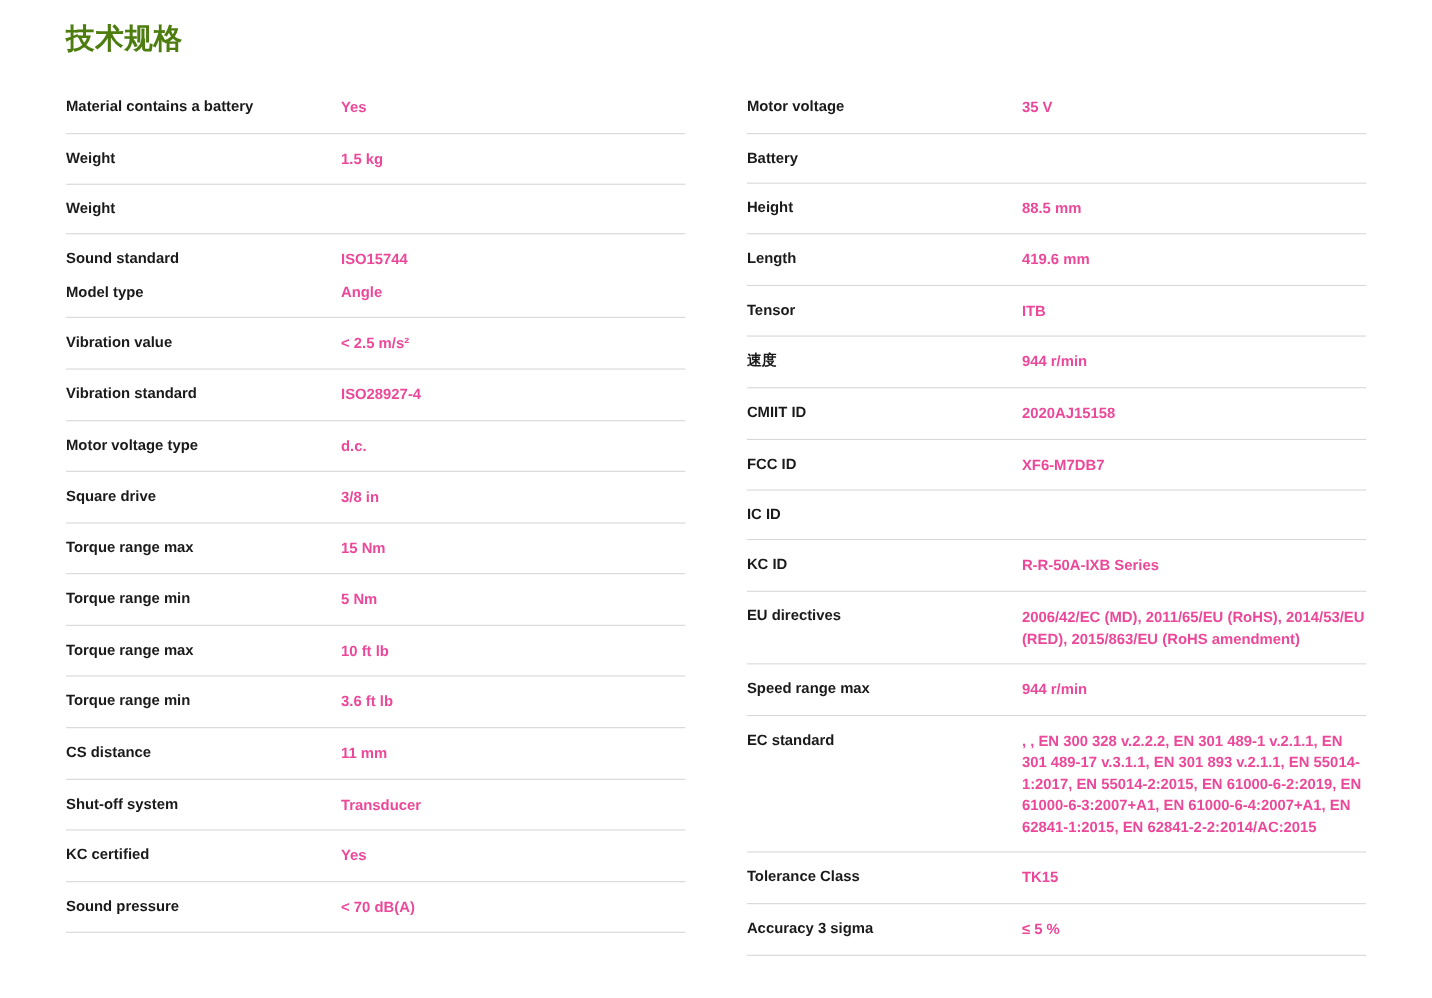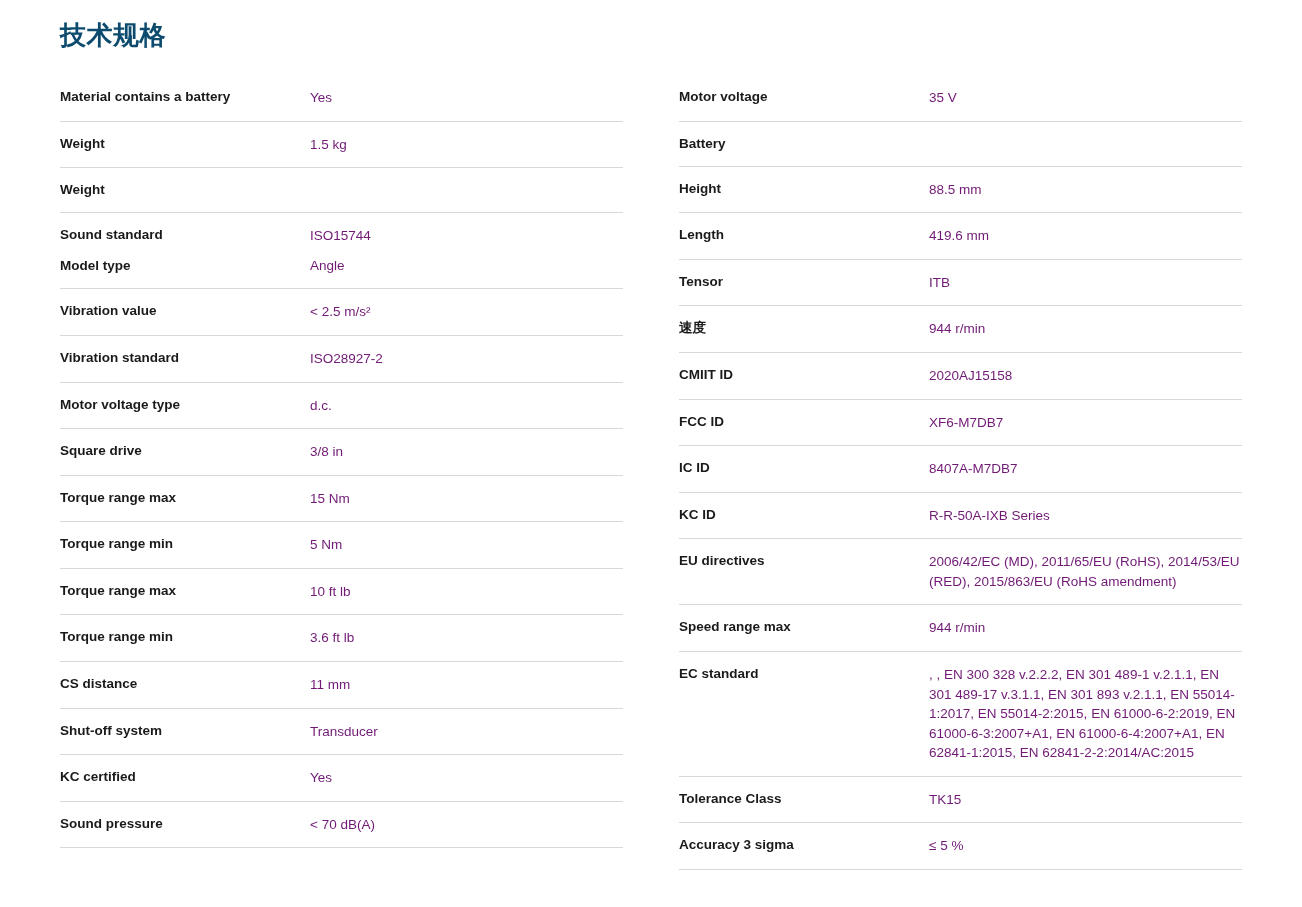--- a/index.html
+++ b/index.html
@@ -19,21 +19,21 @@
     width: 1302px;
     height: 907px;
     box-sizing: border-box;
     padding: 0 60px;
   }
   .spec-title {
     font-size: 26px;
     font-weight: bold;
     letter-spacing: 0.5px;
     margin: 18px 0 22px 0;
-    color: #0c4a6e;
+    color: #4d7c0f;
   }
   .spec-columns {
     display: flex;
     flex-direction: row;
     gap: 56px;
     align-items: flex-start;
   }
   .spec-col {
     flex: 1 1 0;
     min-width: 0;
@@ -59,22 +59,22 @@
     width: 250px;
     flex: 0 0 250px;
     font-size: 13.5px;
     font-weight: bold;
     color: #1a1a1a;
     line-height: 1.35;
   }
   .spec-value {
     flex: 1 1 auto;
     font-size: 13.5px;
-    font-weight: normal;
-    color: #701a75;
+    font-weight: bold;
+    color: #ec4899;
     line-height: 1.45;
     word-wrap: break-word;
   }
 </style>
 </head>
 <body>
 
 <div class="page">
 
   <h1 class="spec-title">技术规格</h1>
@@ -107,21 +107,21 @@
         <div class="spec-value">Angle</div>
       </div>
 
       <div class="spec-row">
         <div class="spec-label">Vibration value</div>
         <div class="spec-value">&lt; 2.5 m/s²</div>
       </div>
 
       <div class="spec-row">
         <div class="spec-label">Vibration standard</div>
-        <div class="spec-value">ISO28927-2</div>
+        <div class="spec-value">ISO28927-4</div>
       </div>
 
       <div class="spec-row">
         <div class="spec-label">Motor voltage type</div>
         <div class="spec-value">d.c.</div>
       </div>
 
       <div class="spec-row">
         <div class="spec-label">Square drive</div>
         <div class="spec-value">3/8 in</div>
@@ -205,21 +205,20 @@
         <div class="spec-value">2020AJ15158</div>
       </div>
 
       <div class="spec-row">
         <div class="spec-label">FCC ID</div>
         <div class="spec-value">XF6-M7DB7</div>
       </div>
 
       <div class="spec-row">
         <div class="spec-label">IC ID</div>
-        <div class="spec-value">8407A-M7DB7</div>
       </div>
 
       <div class="spec-row">
         <div class="spec-label">KC ID</div>
         <div class="spec-value">R-R-50A-IXB Series</div>
       </div>
 
       <div class="spec-row">
         <div class="spec-label">EU directives</div>
         <div class="spec-value">2006/42/EC (MD), 2011/65/EU (RoHS), 2014/53/EU (RED), 2015/863/EU (RoHS amendment)</div>

